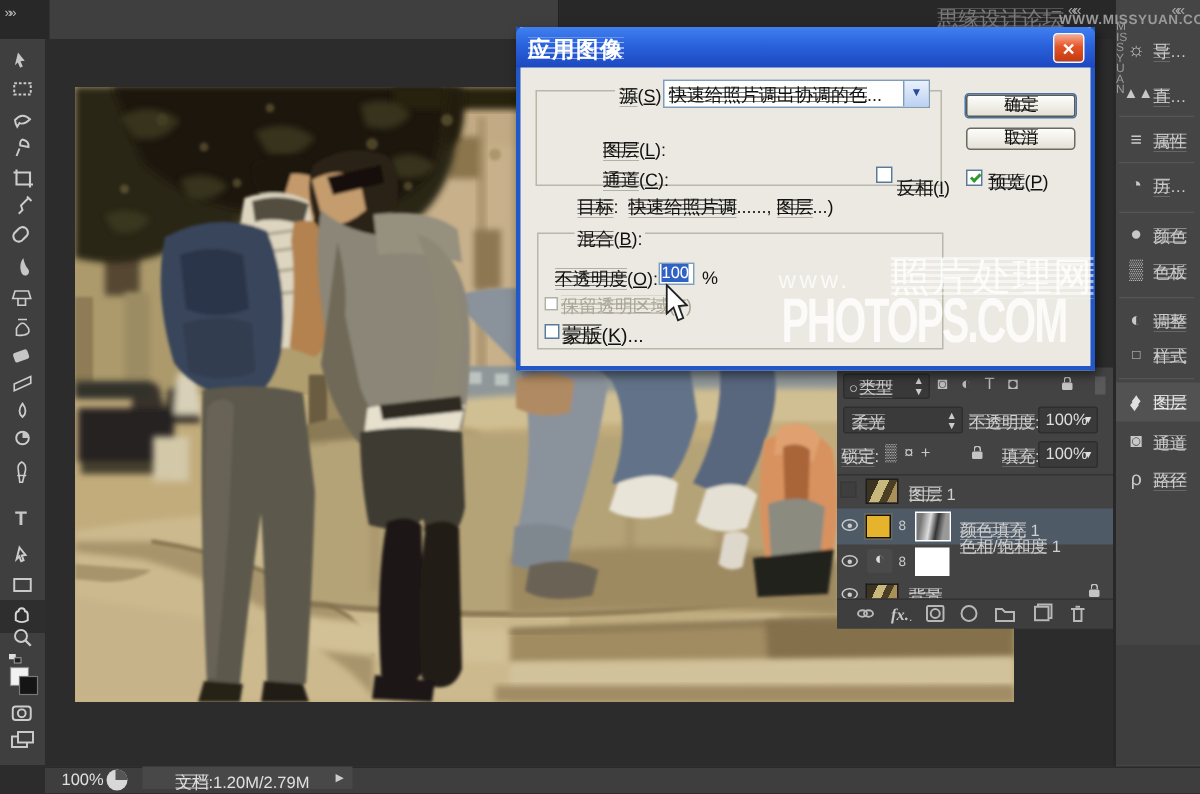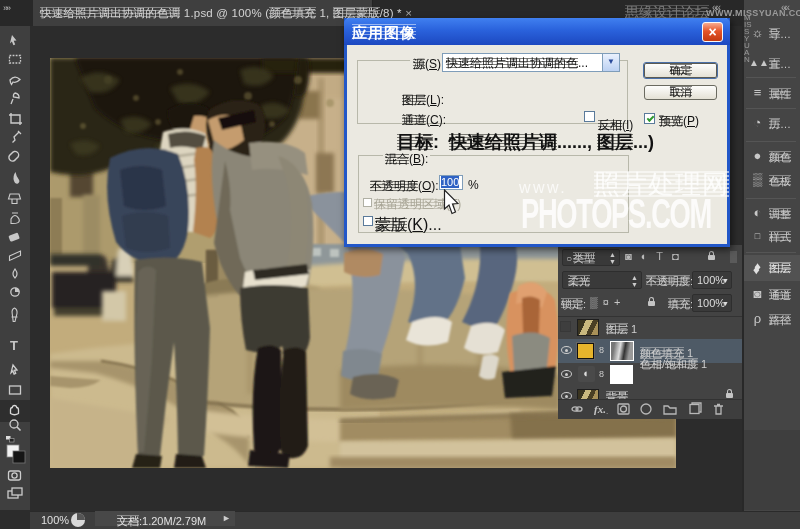--- a/index.html
+++ b/index.html
@@ -18,21 +18,20 @@
 .cb{width:12px;height:12px;background:#fff;border:1px solid #5a7a9a}
 .pz{position:absolute;font-size:11px;color:#cfcfcf;white-space:nowrap}
 .sep{position:absolute;left:746px;width:50px;height:1px;background:#383838;border-bottom:1px solid #555}
 .ric{position:absolute;left:749px;width:17px;height:16px;color:#c8c8c8;font-size:13px;line-height:16px;text-align:center}
 .rlb{position:absolute;left:769px;font-size:11px;color:#ccc;white-space:nowrap}
 </style></head><body>
 <div id="root">
 
 <div class="abs" style="left:0;top:0;width:800px;height:26px;background:#282828"></div>
 <div class="abs" style="left:33px;top:0;width:340px;height:26px;background:#3f3f3f;border-right:1px solid #222"></div>
-<div class="abs" style="left:40px;top:6px;width:330px;height:15px;font-size:11.5px;color:#d4d4d4;white-space:nowrap;letter-spacing:.2px"><span class="zh zd">快速给照片调出协调的色调</span> 1.psd @ 100% (<span class="zh zd">颜色填充</span> 1, <span class="zh zd">图层蒙版</span>/8) * <span style="color:#aaa">×</span></div>
 <div class="abs" style="left:3px;top:3px;font-size:9px;color:#bbb;letter-spacing:-2px">»»</div>
 
 <div class="abs" style="left:625px;top:4px;font-size:14px;color:#7a7a7a"><span class="zh" style="--sc:rgba(120,120,120,.55)">思缘设计论坛</span></div>
 <div class="abs" style="left:706px;top:8px;font-size:9px;font-weight:bold;color:#9a9a9a;letter-spacing:.4px;z-index:6">WWW.MISSYUAN.COM</div>
 <div class="abs" style="left:712px;top:2px;font-size:10px;color:#aaa;letter-spacing:-2px;z-index:6">««</div>
 <div class="abs" style="left:781px;top:2px;font-size:10px;color:#aaa;letter-spacing:-2px;z-index:6">««</div>
 
 <div class="abs" style="left:0;top:26px;width:30px;height:484px;background:#3f3f3f" id="toolbar">
 <div class="abs" style="left:0;top:374px;width:30px;height:22px;background:#2e2e2e"></div>
 <svg width="30" height="484" viewBox="0 0 30 484" style="position:relative;top:-6px">
@@ -333,35 +332,35 @@
 
 <div class="abs" style="left:63px;top:38px;font-size:12px;color:#111;background:#ebe9e1;padding:0 3px"><span class="zh zl">源</span>(<u>S</u>):</div>
 <div class="abs dd" style="left:95px;top:35px;width:178px;height:19px;line-height:16px"><span class="zh zl">快速给照片调出协调的色</span>...</div>
 
 <div class="abs" style="left:55px;top:74px;font-size:12px;color:#111"><span class="zh zl">图层</span>(<u>L</u>):</div>
 
 <div class="abs" style="left:55px;top:94px;font-size:12px;color:#111"><span class="zh zl">通道</span>(<u>C</u>):</div>
 <div class="abs cb" style="left:237px;top:93px;width:11px;height:11px"></div>
 <div class="abs" style="left:251px;top:99px;font-size:12px;color:#111"><span class="zh zl">反相</span>(<u>I</u>)</div>
 
-<div class="abs" style="left:50px;top:112px;font-size:18px;color:#111;font-weight:bold"><span class="zh zl">目标</span>:&nbsp; <span class="zh zl">快速给照片调</span>......, <span class="zh zl">图层</span>...)</div>
+<div class="abs" style="left:38px;top:112px;font-size:12px;color:#111;font-weight:normal"><span class="zh zl">目标</span>:&nbsp; <span class="zh zl">快速给照片调</span>......, <span class="zh zl">图层</span>...)</div>
 
 <div class="abs" style="left:11px;top:137px;width:271px;height:78px;border:1px solid #b8b8aa"></div>
 
 <div class="abs" style="left:36px;top:133px;font-size:12px;color:#111;background:#ebe9e1;padding:0 2px"><span class="zh zl">混合</span>(<u>B</u>):</div>
 
 <div class="abs" style="left:23px;top:160px;font-size:12px;color:#111"><span class="zh zl">不透明度</span>(<u>O</u>):</div>
 <div class="abs" style="left:92px;top:157px;width:24px;height:15px;background:#fff;border:1px solid #7f9db9;font-size:11px;line-height:13px;padding-left:1px"><span style="background:#2f62c4;color:#fff">100</span></div>
 <div class="abs" style="left:121px;top:160px;font-size:12px;color:#111">%</div>
 
 <div class="abs cb" style="left:16px;top:180px;width:9px;height:9px;border-color:#b0b0a4"></div>
 <div class="abs" style="left:27px;top:178px;font-size:12px;color:#a8a596"><span class="zh" style="--sc:rgba(168,165,150,.55)">保留透明区域</span>(T)</div>
 
 <div class="abs cb" style="left:16px;top:198px;width:10px;height:10px"></div>
-<div class="abs" style="left:28px;top:197px;font-size:16px;color:#111"><span class="zh zl">蒙版</span>(<u>K</u>)...</div>
+<div class="abs" style="left:28px;top:197px;font-size:13px;color:#111"><span class="zh zl">蒙版</span>(<u>K</u>)...</div>
 
 <div class="abs" style="left:297px;top:45px;width:73px;height:15px;background:linear-gradient(#fdfdfc,#e4e1d5);border:1px solid #5a5a52;outline:1px solid #4a70a8;border-radius:2px;font-size:11px;color:#111;text-align:center;line-height:13px"><span class="zh zl">确定</span></div>
 <div class="abs" style="left:297px;top:67px;width:73px;height:15px;background:linear-gradient(#fdfdfc,#e4e1d5);border:1px solid #6a6a60;border-radius:3px;font-size:11px;color:#111;text-align:center;line-height:13px"><span class="zh zl">取消</span></div>
 
 <div class="abs cb" style="left:297px;top:95px;width:11px;height:11px">
         <div class="chk" style="left:2px;top:2px"></div>
       </div>
 <div class="abs" style="left:312px;top:95px;font-size:12px;color:#111"><span class="zh zl">预览</span>(<u>P</u>)</div>
 
 <svg class="abs" style="left:96px;top:171px" width="16" height="27" viewBox="0 0 16 27">

